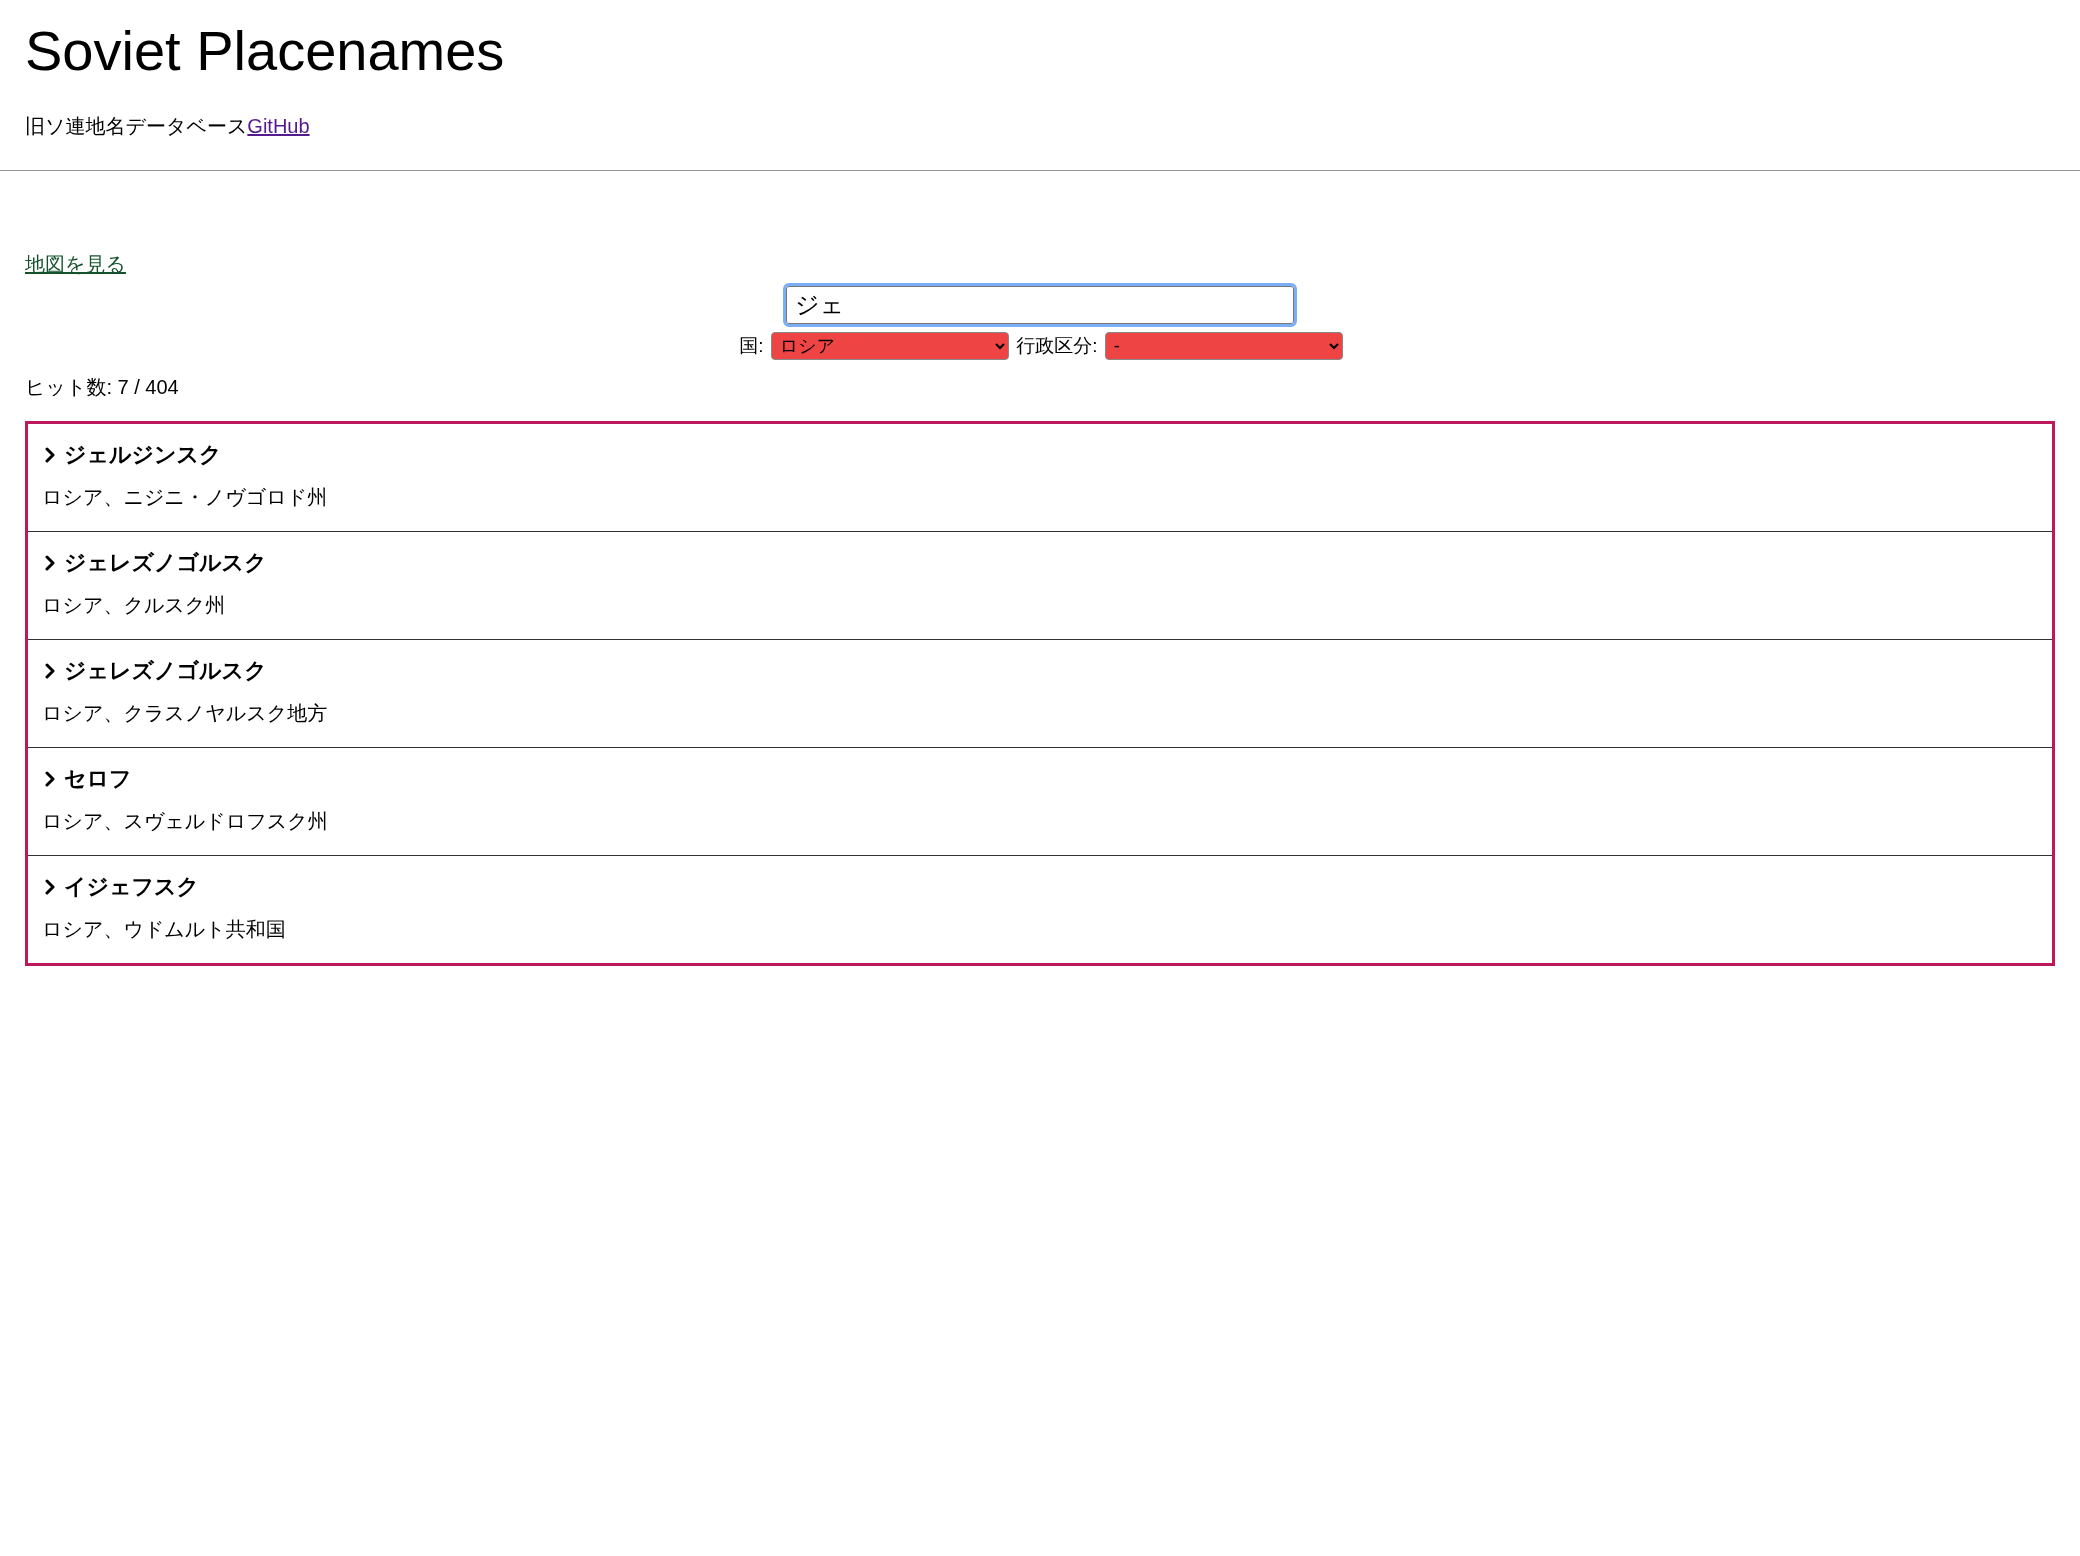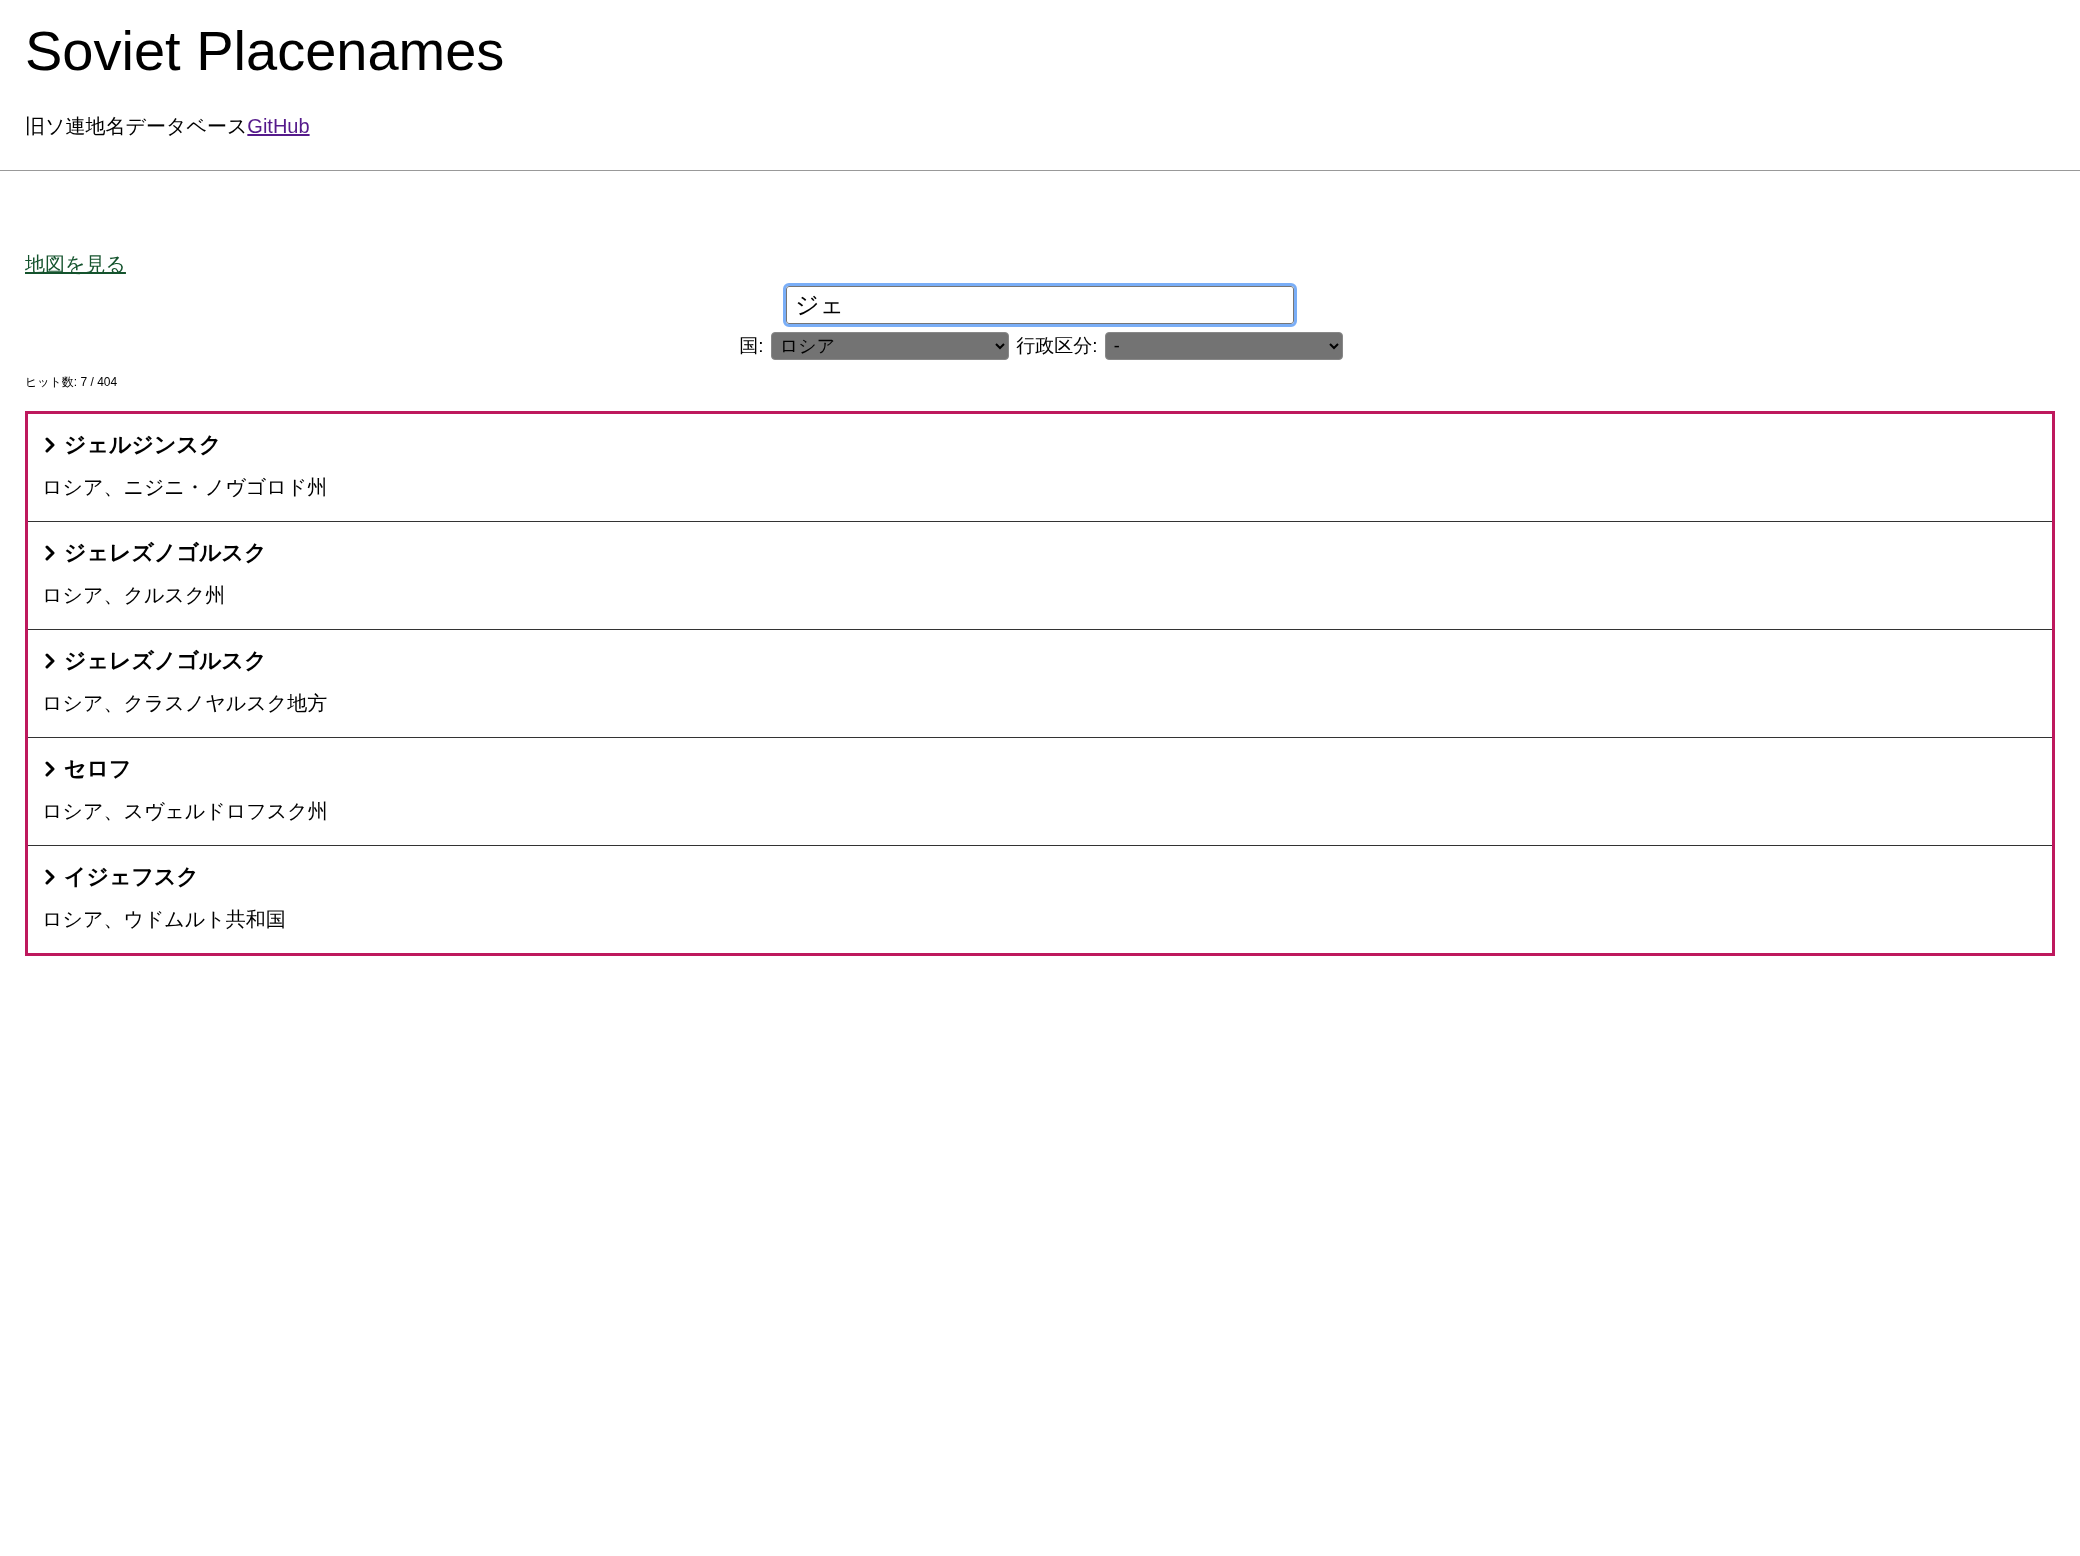--- a/index.html
+++ b/index.html
@@ -65,33 +65,33 @@
       text-align: center;
       font-size: 19px;
       margin-bottom: 14px;
     }
     .filters-row label {
       margin: 0 2px;
     }
     select {
       font-size: 18px;
       padding: 2px 4px;
-      background: #737373;
+      background: #ef4444;
       border: 1px solid #888;
       border-radius: 4px;
       height: 28px;
     }
     select.country-select {
       width: 238px;
     }
     select.region-select {
       width: 238px;
     }
     .hit-count {
-      font-size: 12px;
+      font-size: 20px;
       margin-bottom: 20px;
     }
     .results {
       border: 3px solid #be185d;
     }
     .result-item {
       border-bottom: 1px solid #333;
       padding: 16px 14px 20px 14px;
     }
     .result-item:last-child {

